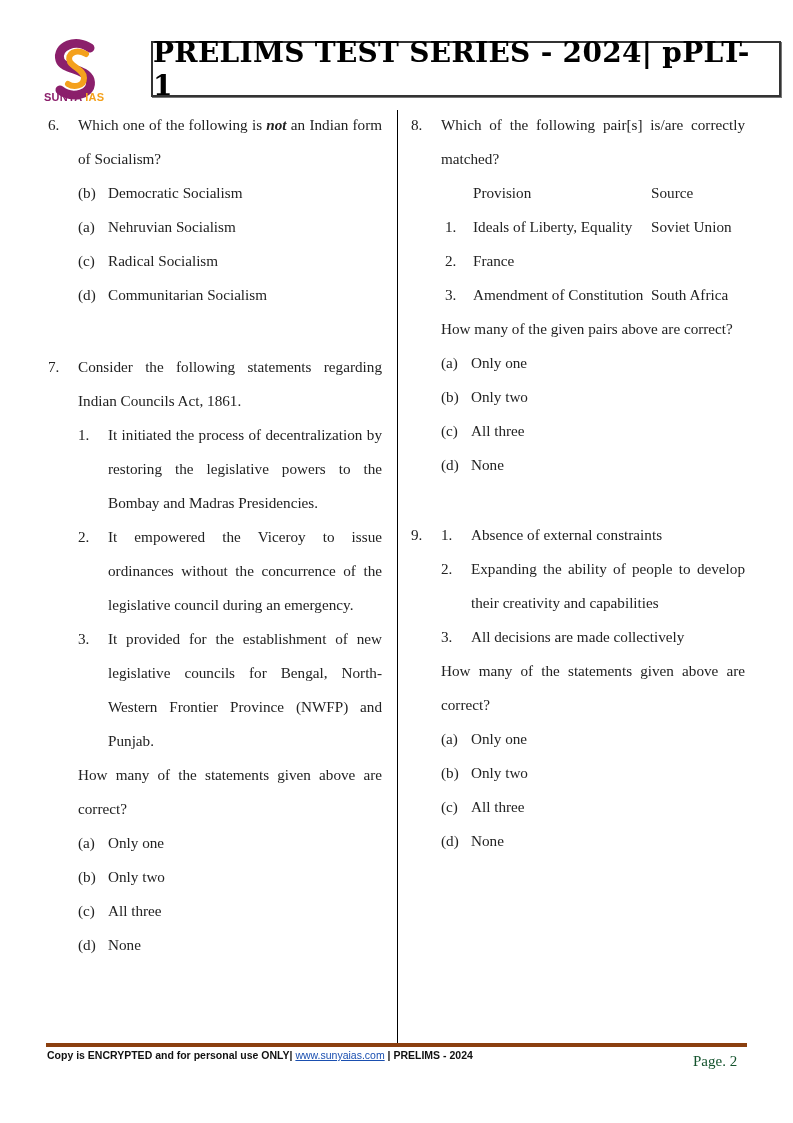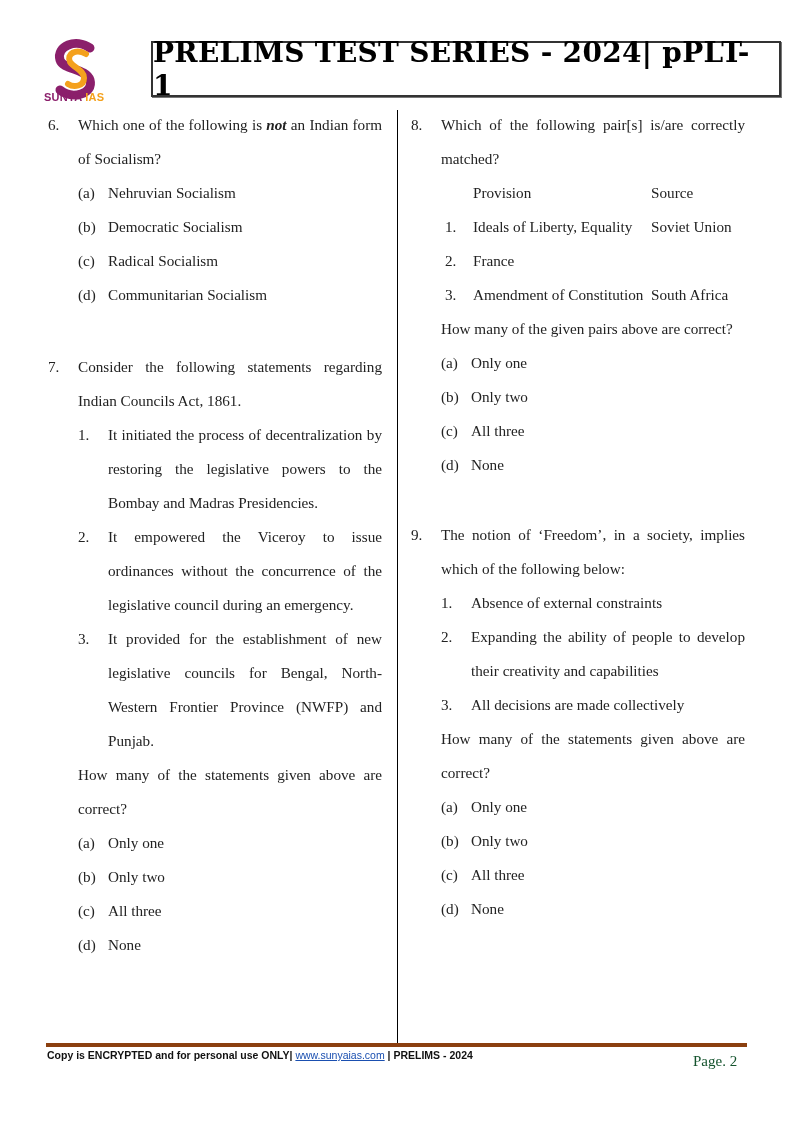--- a/index.html
+++ b/index.html
@@ -48,22 +48,22 @@
 <div class="title-box">
   <span class="title">PRELIMS TEST SERIES - 2024| pPLT- 1</span>
 </div>
 
 <div class="divider"></div>
 
 <div class="col left">
   <div class="q">
     <span class="qnum">6.</span>
     <div class="qtext"><span>Which one of the following is </span><b><i>not</i></b><span> an Indian form of Socialism?</span></div>
+    <div class="opt"><span class="l">(b)</span><span>Democratic Socialism</span></div>
     <div class="opt"><span class="l">(a)</span><span>Nehruvian Socialism</span></div>
-    <div class="opt"><span class="l">(b)</span><span>Democratic Socialism</span></div>
     <div class="opt"><span class="l">(c)</span><span>Radical Socialism</span></div>
     <div class="opt"><span class="l">(d)</span><span>Communitarian Socialism</span></div>
   </div>
   <div class="gap-md"></div>
   <div class="q">
     <span class="qnum">7.</span>
     <div class="qtext">Consider the following statements regarding Indian Councils Act, 1861.</div>
     <div class="stmt"><span class="n">1.</span><span>It initiated the process of decentralization by restoring the legislative powers to the Bombay and Madras Presidencies.</span></div>
     <div class="stmt"><span class="n">2.</span><span>It empowered the Viceroy to issue ordinances without the concurrence of the legislative council during an emergency.</span></div>
     <div class="stmt"><span class="n">3.</span><span>It provided for the establishment of new legislative councils for Bengal, North-Western Frontier Province (NWFP) and Punjab.</span></div>
@@ -100,21 +100,20 @@
       </div>
     <div class="qtext">How many of the given pairs above are correct?</div>
     <div class="opt"><span class="l">(a)</span><span>Only one</span></div>
     <div class="opt"><span class="l">(b)</span><span>Only two</span></div>
     <div class="opt"><span class="l">(c)</span><span>All three</span></div>
     <div class="opt"><span class="l">(d)</span><span>None</span></div>
   </div>
   <div class="gap-lg"></div>
   <div class="q">
     <span class="qnum">9.</span>
-    <div class="qtext">The notion of ‘Freedom’, in a society, implies which of the following below:</div>
     <div class="stmt"><span class="n">1.</span><span>Absence of external constraints</span></div>
     <div class="stmt"><span class="n">2.</span><span>Expanding the ability of people to develop their creativity and capabilities</span></div>
     <div class="stmt"><span class="n">3.</span><span>All decisions are made collectively</span></div>
     <div class="qtext">How many of the statements given above are correct?</div>
     <div class="opt"><span class="l">(a)</span><span>Only one</span></div>
     <div class="opt"><span class="l">(b)</span><span>Only two</span></div>
     <div class="opt"><span class="l">(c)</span><span>All three</span></div>
     <div class="opt"><span class="l">(d)</span><span>None</span></div>
   </div>
 </div>

